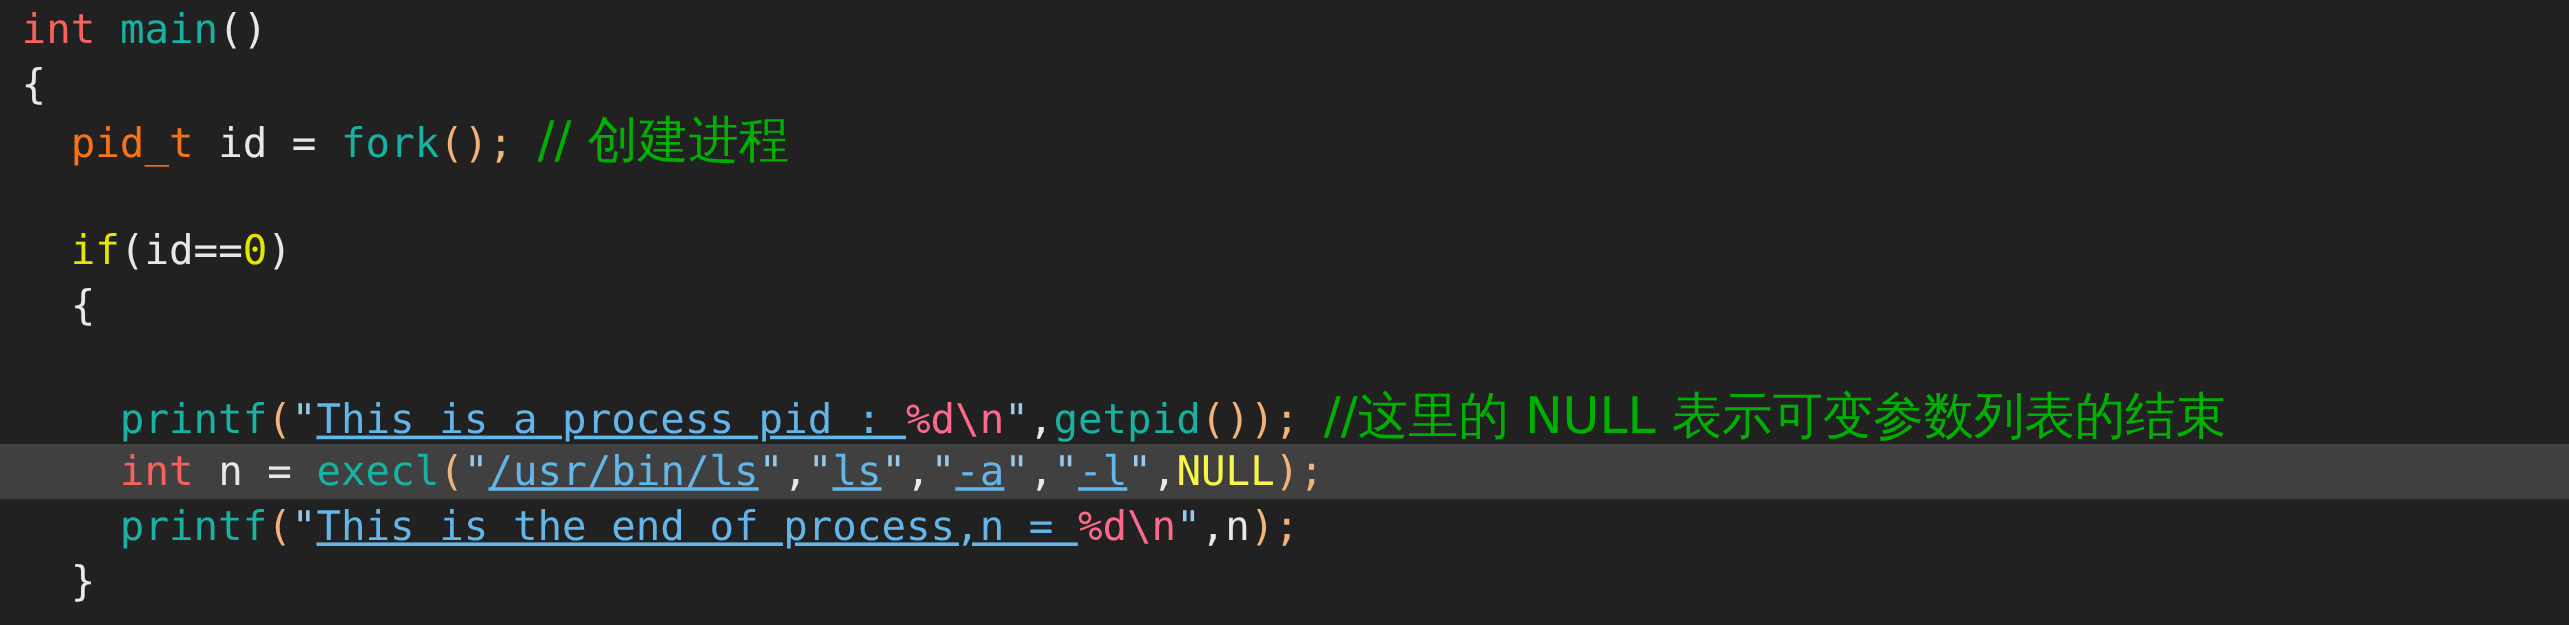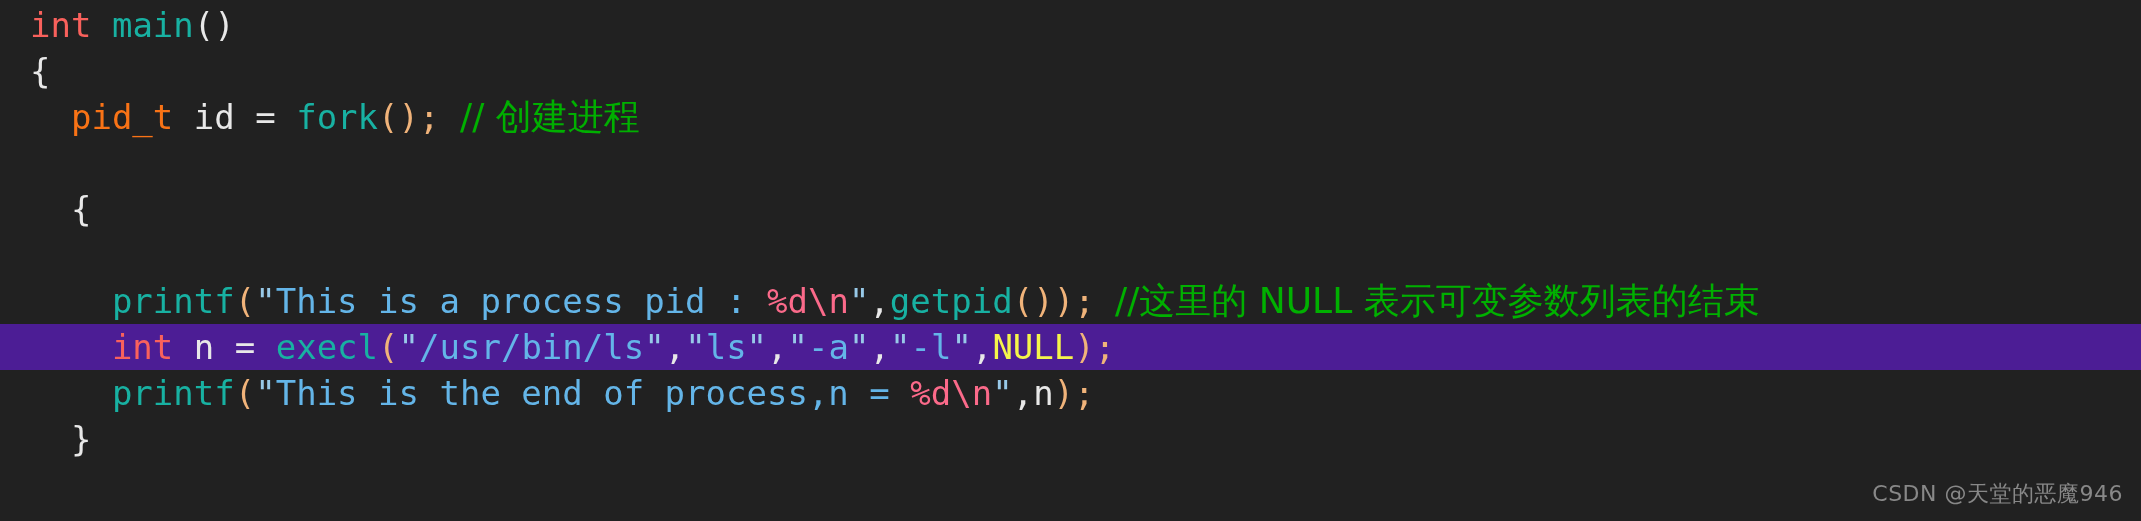--- a/index.html
+++ b/index.html
@@ -22,44 +22,44 @@
   .code-lines {
     position: absolute;
     top: 2px;
     left: 0;
     width: 100%;
   }
   .code-line {
     position: relative;
     height: 46px;
     white-space: pre;
-    padding-left: 30px;
+    padding-left: 18px;
     box-sizing: border-box;
     color: #e8e8e8;
   }
   .code-line.highlighted {
-    background: #4c1d95;
+    background: #404040;
   }
   .tok { white-space: pre; }
   .t-keyword-red   { color: #f9615c; }
   .t-keyword-yellow{ color: #e5e600; }
   .t-func          { color: #18b1a2; }
   .t-plain         { color: #e8e8e8; }
   .t-paren         { color: #f0b37a; }
-  .t-string        { color: #64b5e8; }
+  .t-string        { color: #64b5e8; text-decoration: underline; }
   .t-quote         { color: #98c9e8; }
   .t-escape        { color: #fb6a8a; }
   .t-comment       { color: #00b000; }
   .t-const         { color: #f5f54a; }
   .t-number        { color: #e5e600; }
   .t-type          { color: #f97316; }
 
   .cjk {
     font-family: "DejaVu Sans", "Liberation Sans", sans-serif;
-    font-size: 36px;
+    font-size: 42px;
   }
 
   #watermark {
     position: absolute;
     right: 18px;
     bottom: 4px;
     color: #9a9a9a;
     font-family: "DejaVu Sans", "Liberation Sans", sans-serif;
     font-size: 22px;
     letter-spacing: 0.5px;
@@ -68,21 +68,21 @@
 </style>
 </head>
 <body>
 
 <div id="editor">
   <div class="code-lines">
       <div class="code-line"><span class="tok t-keyword-red">int</span><span class="tok t-plain"> </span><span class="tok t-func">main</span><span class="tok t-plain">()</span></div>
       <div class="code-line"><span class="tok t-plain">{</span></div>
       <div class="code-line"><span class="tok">  </span><span class="tok t-type">pid_t</span><span class="tok t-plain"> id </span><span class="tok t-plain">=</span><span class="tok t-plain"> </span><span class="tok t-func">fork</span><span class="tok t-paren">(</span><span class="tok t-paren">)</span><span class="tok t-paren">;</span><span class="tok t-plain"> </span><span class="tok t-comment cjk">// 创建进程</span></div>
       <div class="code-line">&nbsp;</div>
+      <div class="code-line"><span class="tok">  </span><span class="tok t-keyword-yellow">if</span><span class="tok t-plain">(</span><span class="tok t-plain">id</span><span class="tok t-plain">==</span><span class="tok t-number">0</span><span class="tok t-plain">)</span></div>
       <div class="code-line"><span class="tok">  </span><span class="tok t-plain">{</span></div>
       <div class="code-line">&nbsp;</div>
       <div class="code-line"><span class="tok">    </span><span class="tok t-func">printf</span><span class="tok t-paren">(</span><span class="tok t-quote">"</span><span class="tok t-string">This is a process pid : </span><span class="tok t-escape">%d</span><span class="tok t-escape">\n</span><span class="tok t-quote">"</span><span class="tok t-plain">,</span><span class="tok t-func">getpid</span><span class="tok t-paren">(</span><span class="tok t-paren">)</span><span class="tok t-paren">)</span><span class="tok t-paren">;</span><span class="tok t-plain"> </span><span class="tok t-comment cjk">//这里的 NULL 表示可变参数列表的结束</span></div>
       <div class="code-line highlighted"><span class="tok">    </span><span class="tok t-keyword-red">int</span><span class="tok t-plain"> n </span><span class="tok t-plain">=</span><span class="tok t-plain"> </span><span class="tok t-func">execl</span><span class="tok t-paren">(</span><span class="tok t-quote">"</span><span class="tok t-string">/usr/bin/ls</span><span class="tok t-quote">"</span><span class="tok t-plain">,</span><span class="tok t-quote">"</span><span class="tok t-string">ls</span><span class="tok t-quote">"</span><span class="tok t-plain">,</span><span class="tok t-quote">"</span><span class="tok t-string">-a</span><span class="tok t-quote">"</span><span class="tok t-plain">,</span><span class="tok t-quote">"</span><span class="tok t-string">-l</span><span class="tok t-quote">"</span><span class="tok t-plain">,</span><span class="tok t-const">NULL</span><span class="tok t-paren">)</span><span class="tok t-paren">;</span></div>
       <div class="code-line"><span class="tok">    </span><span class="tok t-func">printf</span><span class="tok t-paren">(</span><span class="tok t-quote">"</span><span class="tok t-string">This is the end of process,n = </span><span class="tok t-escape">%d</span><span class="tok t-escape">\n</span><span class="tok t-quote">"</span><span class="tok t-plain">,</span><span class="tok t-plain">n</span><span class="tok t-paren">)</span><span class="tok t-paren">;</span></div>
       <div class="code-line"><span class="tok">  </span><span class="tok t-plain">}</span></div>
     </div>
-  <div id="watermark">CSDN @天堂的恶魔946</div>
 </div>
 
 </body></html>

